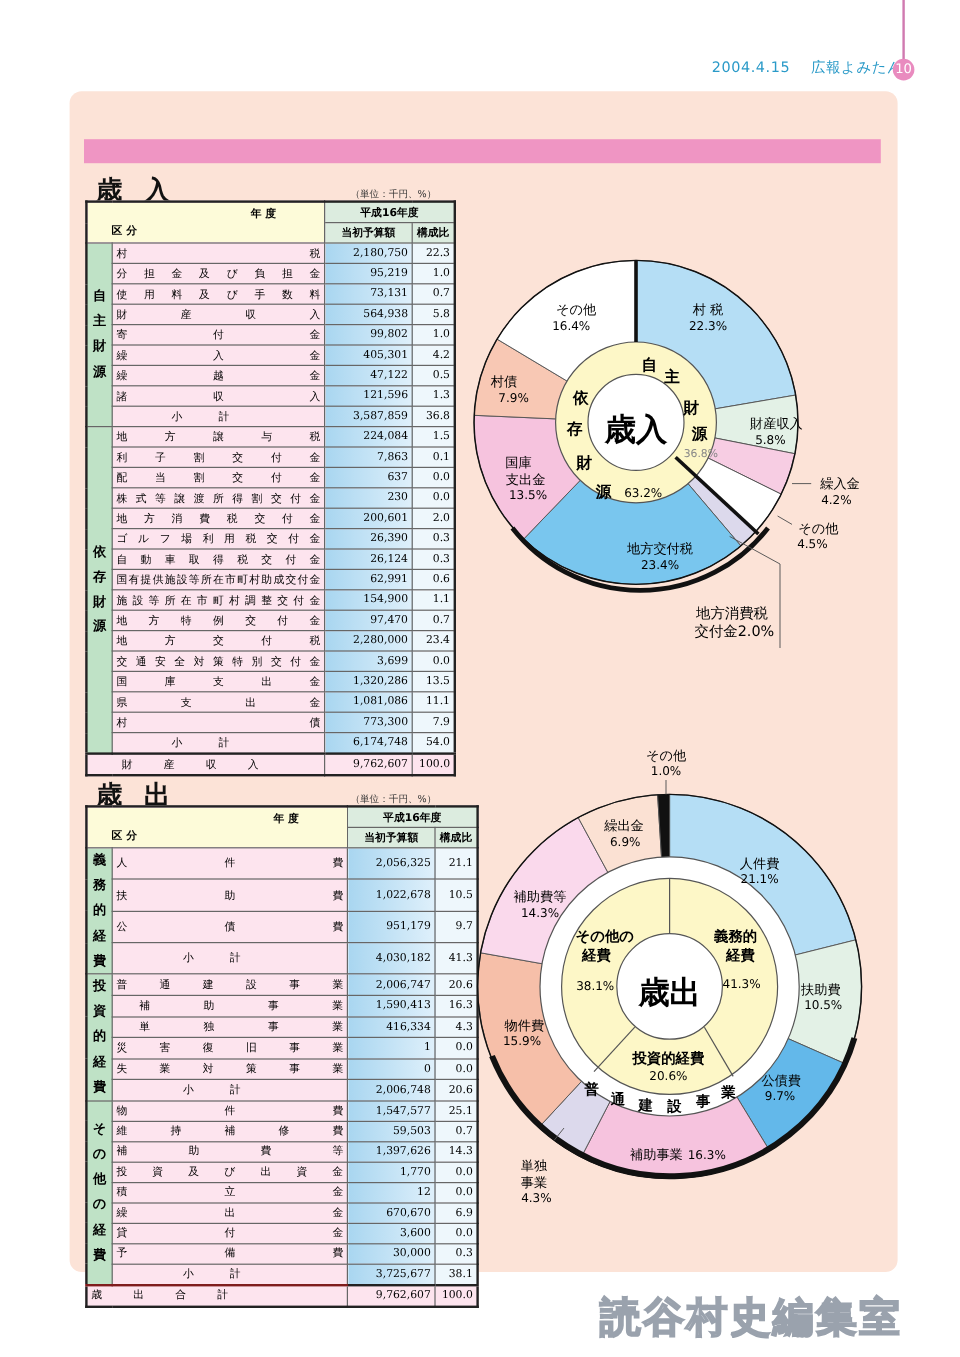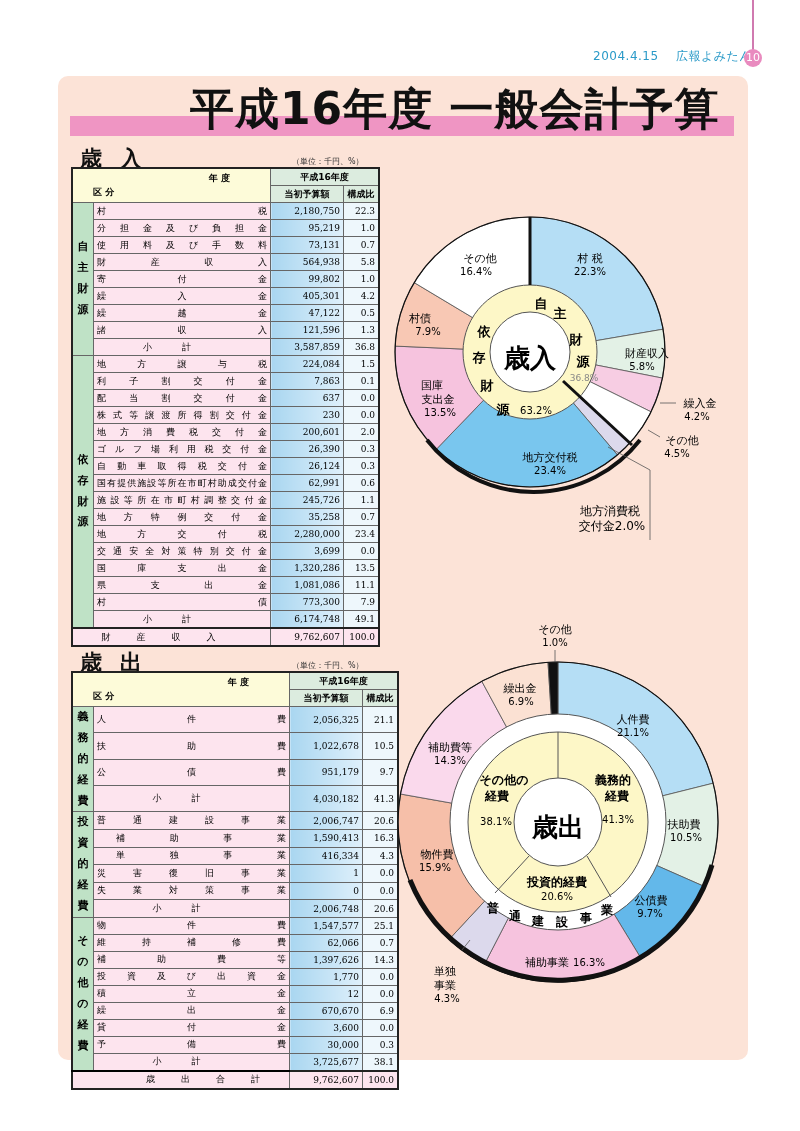--- a/index.html
+++ b/index.html
@@ -33,21 +33,20 @@
   <div class="top-rule"></div>
   <div class="header-line">
     <span>2004.4.15</span>
     &nbsp;&nbsp;
     <span>広報よみたん</span>
   </div>
   <div class="page-num">10</div>
 
   <div class="panel"></div>
   <div class="title-bar"></div>
-  <div class="title">平成16年度 一般会計予算</div>
 
   <div class="sec-title" style="left:80px;top:144px;">歳入</div>
   <div class="unit" style="left:292px;top:156px;">（単位：千円、%）</div>
 
   <table class="bt" id="rev-table" style="left:71px;top:167px;">
       <tbody>
         <tr>
           <td class="hd-l" colspan="2" rowspan="2" style="position:relative;height:32px;background:linear-gradient(to top right,#fdfbd9 49.6%,#666 50%,#fdfbd9 50.4%) no-repeat;background:#fdfbd9;">
             <span style="position:absolute;right:40px;top:3px;font-weight:bold;font-family:DejaVu Sans,sans-serif;">年 度</span>
             <span style="position:absolute;left:20px;bottom:3px;font-weight:bold;font-family:DejaVu Sans,sans-serif;">区 分</span>
@@ -310,36 +309,36 @@
               <i style="font-style:normal">市</i>
               <i style="font-style:normal">町</i>
               <i style="font-style:normal">村</i>
               <i style="font-style:normal">調</i>
               <i style="font-style:normal">整</i>
               <i style="font-style:normal">交</i>
               <i style="font-style:normal">付</i>
               <i style="font-style:normal">金</i>
             </span>
           </td>
-          <td class="amt">245,726</td>
+          <td class="amt">154,900</td>
           <td class="pct">1.1</td>
         </tr>
         <tr>
           <td class="lbl" style="">
             <span>
               <i style="font-style:normal">地</i>
               <i style="font-style:normal">方</i>
               <i style="font-style:normal">特</i>
               <i style="font-style:normal">例</i>
               <i style="font-style:normal">交</i>
               <i style="font-style:normal">付</i>
               <i style="font-style:normal">金</i>
             </span>
           </td>
-          <td class="amt">35,258</td>
+          <td class="amt">97,470</td>
           <td class="pct">0.7</td>
         </tr>
         <tr>
           <td class="lbl" style="">
             <span>
               <i style="font-style:normal">地</i>
               <i style="font-style:normal">方</i>
               <i style="font-style:normal">交</i>
               <i style="font-style:normal">付</i>
               <i style="font-style:normal">税</i>
@@ -398,21 +397,21 @@
               <i style="font-style:normal">村</i>
               <i style="font-style:normal">債</i>
             </span>
           </td>
           <td class="amt">773,300</td>
           <td class="pct">7.9</td>
         </tr>
         <tr class="sub">
           <td class="lbl">小計</td>
           <td class="amt">6,174,748</td>
-          <td class="pct">49.1</td>
+          <td class="pct">54.0</td>
         </tr>
         <tr class="tot">
           <td colspan="2" style="text-align:center;letter-spacing:26px;border-top:2px solid #222;">財産収入</td>
           <td class="amt" style="border-top:2px solid #222;">9,762,607</td>
           <td class="pct" style="border-top:2px solid #222;">100.0</td>
         </tr>
       </tbody>
     </table>
 
   <div class="sec-title" style="left:80px;top:648px;">歳出</div>
@@ -557,21 +556,21 @@
         <tr>
           <td class="lbl" style="">
             <span>
               <i style="font-style:normal">維</i>
               <i style="font-style:normal">持</i>
               <i style="font-style:normal">補</i>
               <i style="font-style:normal">修</i>
               <i style="font-style:normal">費</i>
             </span>
           </td>
-          <td class="amt">62,066</td>
+          <td class="amt">59,503</td>
           <td class="pct">0.7</td>
         </tr>
         <tr>
           <td class="lbl" style="">
             <span>
               <i style="font-style:normal">補</i>
               <i style="font-style:normal">助</i>
               <i style="font-style:normal">費</i>
               <i style="font-style:normal">等</i>
             </span>
@@ -637,21 +636,21 @@
           </td>
           <td class="amt">30,000</td>
           <td class="pct">0.3</td>
         </tr>
         <tr class="sub">
           <td class="lbl">小計</td>
           <td class="amt">3,725,677</td>
           <td class="pct">38.1</td>
         </tr>
         <tr class="tot">
-          <td colspan="2" style="text-align:right;letter-spacing:26px;border-top:2px solid #000000;margin-top:12px;">歳出合計</td>
+          <td colspan="2" style="text-align:left;letter-spacing:26px;border-top:2px solid #7f1d1d;margin-top:12px;">歳出合計</td>
           <td class="amt" style="border-top:2px solid #222;">9,762,607</td>
           <td class="pct" style="border-top:2px solid #222;">100.0</td>
         </tr>
       </tbody>
     </table>
 
   <svg class="chart" style="left:380px;top:200px;" width="340" height="350" viewBox="380 200 340 350">
     <g id="rev-slices">
         <path d="M530 352 L530.0 217.0 A135 135 0 0 1 663.1 329.2 Z" fill="#b5def5" stroke="#555" stroke-width="0.8"></path>
         <path d="M530 352 L663.1 329.2 A135 135 0 0 1 662.4 378.1 Z" fill="#e3f1e6" stroke="#555" stroke-width="0.8"></path>
@@ -764,13 +763,14 @@
       <text x="435" y="871" font-size="10">15.9%</text>
       <text x="450" y="751" font-size="11">補助費等</text>
       <text x="450" y="764" font-size="10">14.3%</text>
       <text x="520" y="692" font-size="11">繰出金</text>
       <text x="521" y="705" font-size="10">6.9%</text>
       <text x="555" y="633" font-size="11">その他</text>
       <text x="555" y="646" font-size="10">1.0%</text>
     </g>
   </svg>
 
+  <div class="watermark">読谷村史編集室</div>
 </div>
 
 </body></html>

